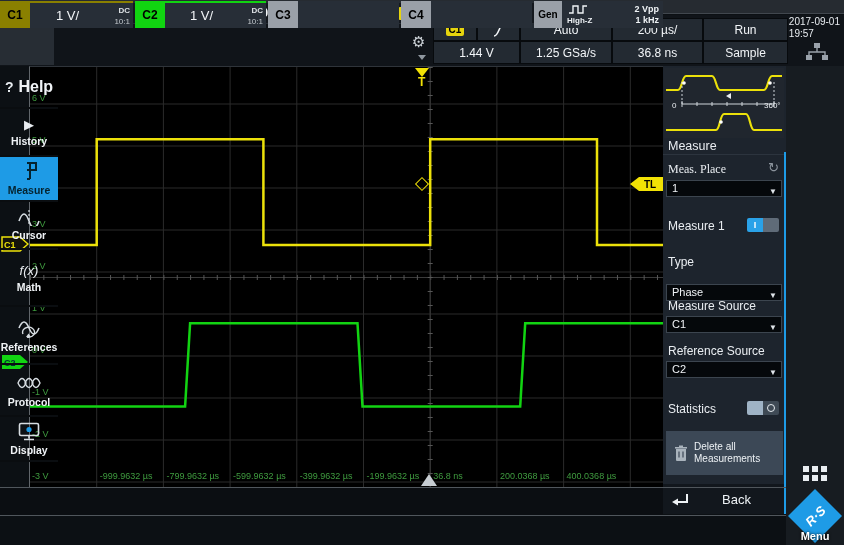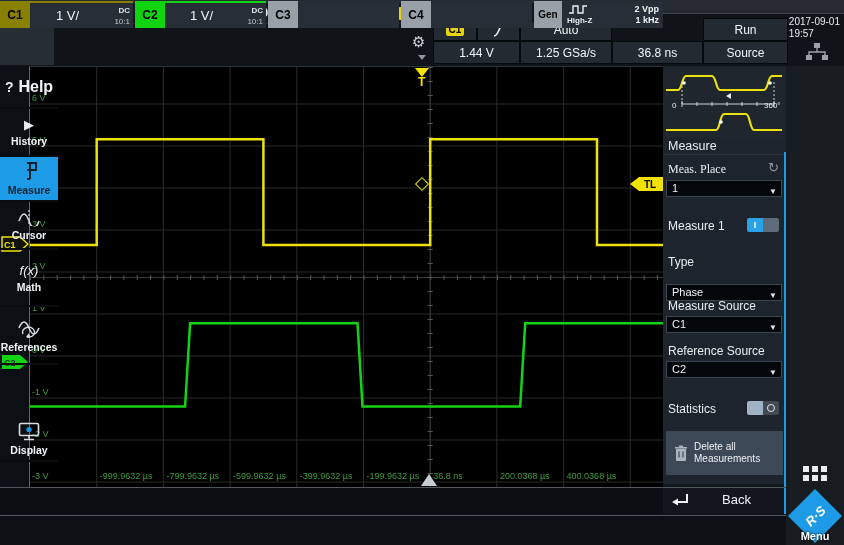--- a/index.html
+++ b/index.html
@@ -90,35 +90,38 @@
     <span class="badge c1">C1</span>
   </div>
   <div class="abs hcell" style="left:477px;top:18px;width:43px;height:23px;">
     <svg width="16" height="16" viewBox="0 0 16 16">
       <path d="M3,14 C8,14 8,2 13,2" fill="none" stroke="#f2f5f8" stroke-width="1.6"></path>
     </svg>
   </div>
   <div class="abs hcell" style="left:520px;top:18px;width:92px;height:23px;">
     <span>Auto</span>
   </div>
+  <div class="abs hcell" style="left:612px;top:18px;width:91px;height:23px;">
+    <span>200 µs/</span>
+  </div>
   <div class="abs hcell" style="left:703px;top:18px;width:85px;height:23px;">
     <span>Run</span>
   </div>
 
   <div class="abs hcell" style="left:433px;top:41px;width:87px;height:23px;">
     <span>1.44 V</span>
   </div>
   <div class="abs hcell" style="left:520px;top:41px;width:92px;height:23px;">
     <span>1.25 GSa/s</span>
   </div>
   <div class="abs hcell" style="left:612px;top:41px;width:91px;height:23px;">
     <span>36.8 ns</span>
   </div>
   <div class="abs hcell" style="left:703px;top:41px;width:85px;height:23px;">
-    <span>Source</span>
+    <span>Sample</span>
   </div>
 
   <div class="abs" id="datetime">
     <div>2017-09-01</div>
     <div>19:57</div>
   </div>
   <svg class="abs" id="net-icon" width="26" height="20" viewBox="0 0 26 20">
     <rect x="10" y="1" width="6" height="5" fill="#9aa2ab"></rect>
     <rect x="2" y="13" width="6" height="5" fill="#9aa2ab"></rect>
     <rect x="18" y="13" width="6" height="5" fill="#9aa2ab"></rect>
@@ -284,20 +287,28 @@
     <span class="lbl">Math</span>
   </div>
   <div class="abs side-item" style="top:307px;height:58px;">
     <svg width="24" height="20" viewBox="0 0 24 20">
       <path d="M2,10 q5,-12 10,0 q5,12 10,0" fill="none" stroke="#d7dde2" stroke-width="1.6"></path>
       <path d="M6,16 a6,5 0 1 1 4,3" fill="none" stroke="#d7dde2" stroke-width="1.4"></path>
       <polygon points="9,19 14,19 11.5,15.5" fill="#d7dde2"></polygon>
     </svg>
     <span class="lbl">References</span>
   </div>
+  <div class="abs side-item" style="top:365px;height:52px;">
+    <svg width="26" height="20" viewBox="0 0 26 20">
+      <path d="M2,10 q4,-9 8,0 q-4,9 -8,0 Z" fill="none" stroke="#d7dde2" stroke-width="1.4"></path>
+      <path d="M9,10 q4,-9 8,0 q-4,9 -8,0 Z" fill="none" stroke="#d7dde2" stroke-width="1.4"></path>
+      <path d="M16,10 q4,-9 8,0 q-4,9 -8,0 Z" fill="none" stroke="#d7dde2" stroke-width="1.4"></path>
+    </svg>
+    <span class="lbl">Protocol</span>
+  </div>
   <div class="abs side-item" style="top:417px;height:45px;">
     <svg width="22" height="19" viewBox="0 0 22 19">
       <rect x="1.5" y="1.5" width="19" height="12" rx="1.5" fill="none" stroke="#d7dde2" stroke-width="1.6"></rect>
       <circle cx="11" cy="7.5" r="2.6" fill="#1e9be6"></circle>
       <path d="M11,14 v2.5 M6,17.5 h10" stroke="#d7dde2" stroke-width="1.6"></path>
     </svg>
     <span class="lbl">Display</span>
   </div>
   <div class="abs" style="left:786px;top:462px;width:58px;height:83px;">
     <svg class="abs" style="left:17px;top:4px;" width="24" height="17" viewBox="0 0 24 17">

